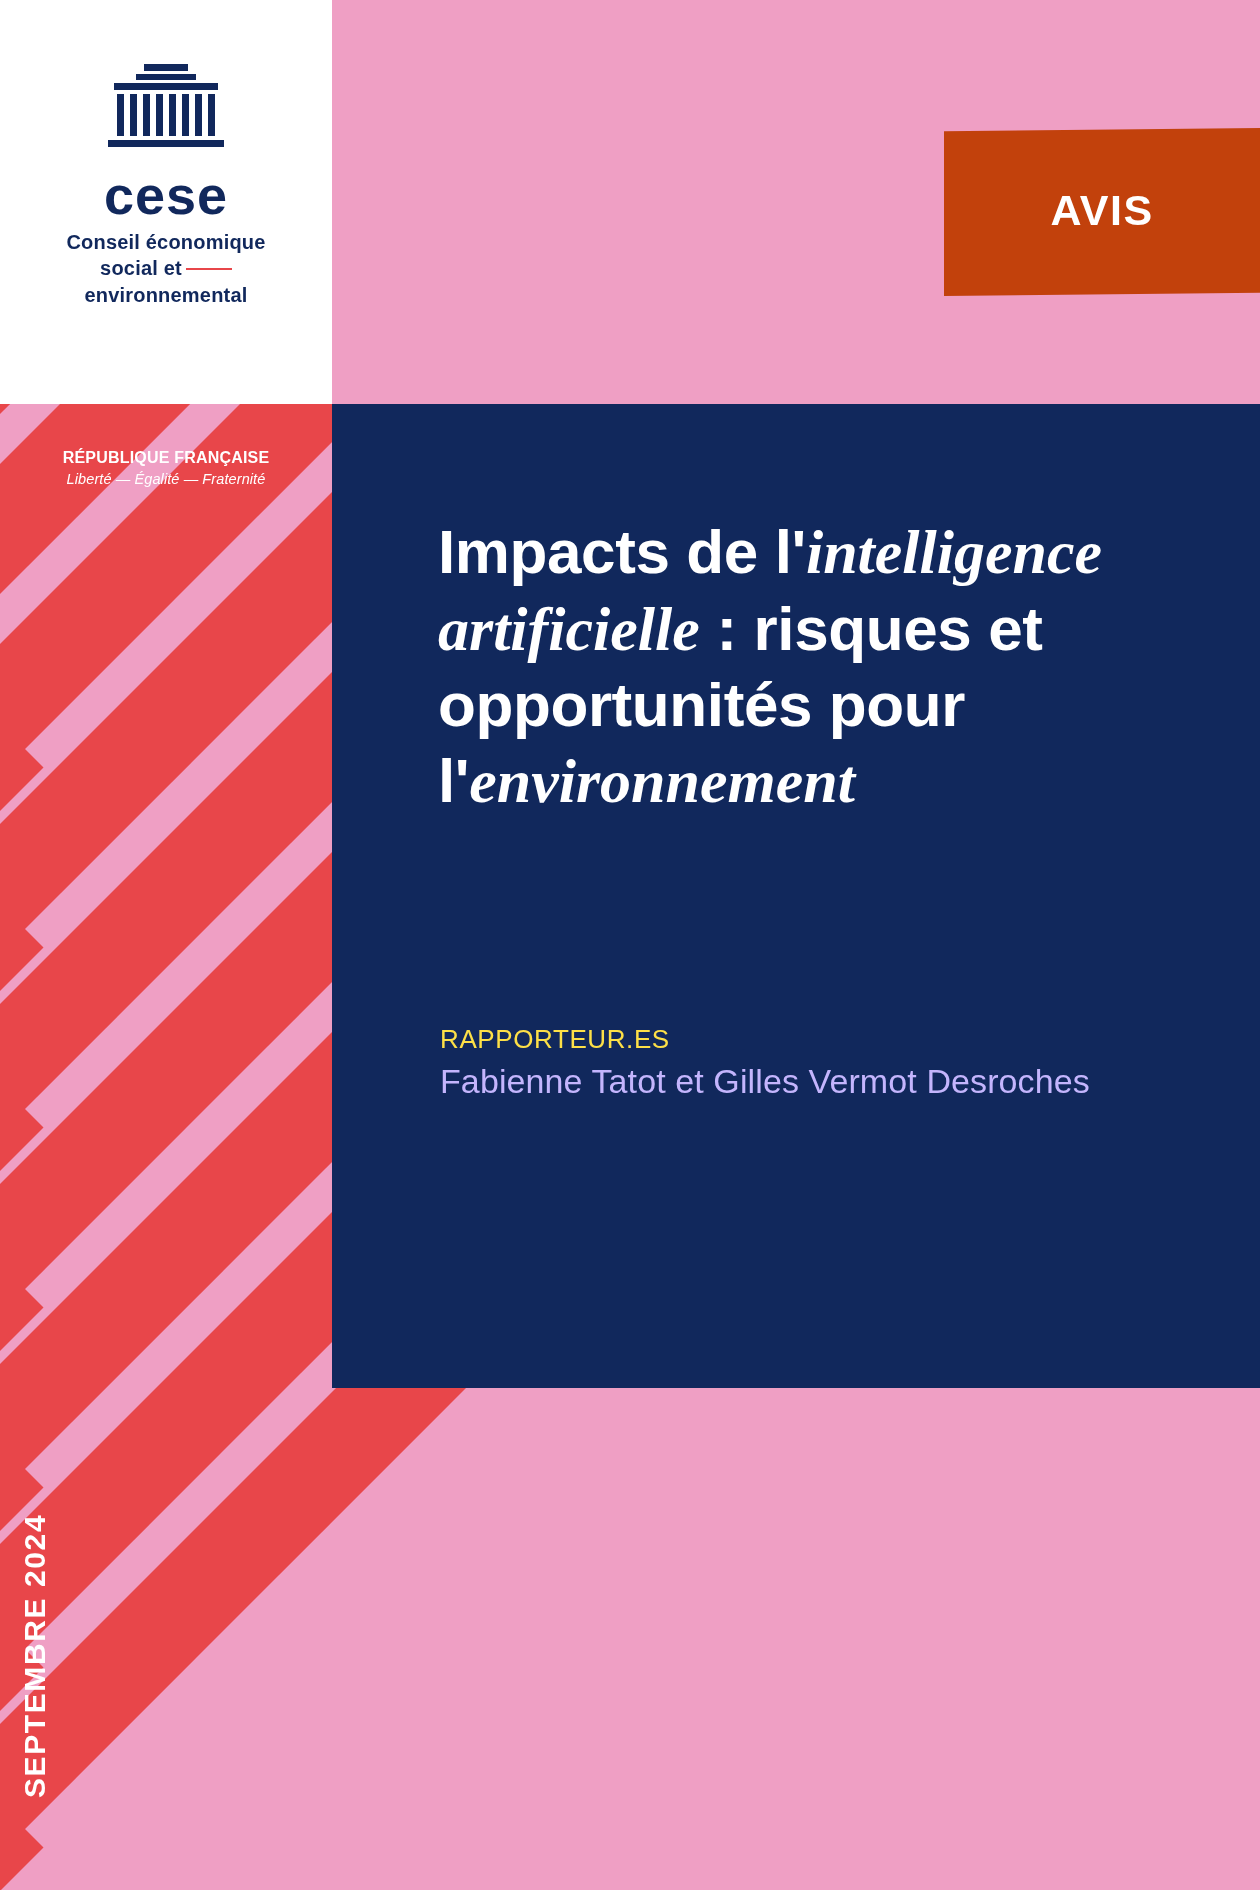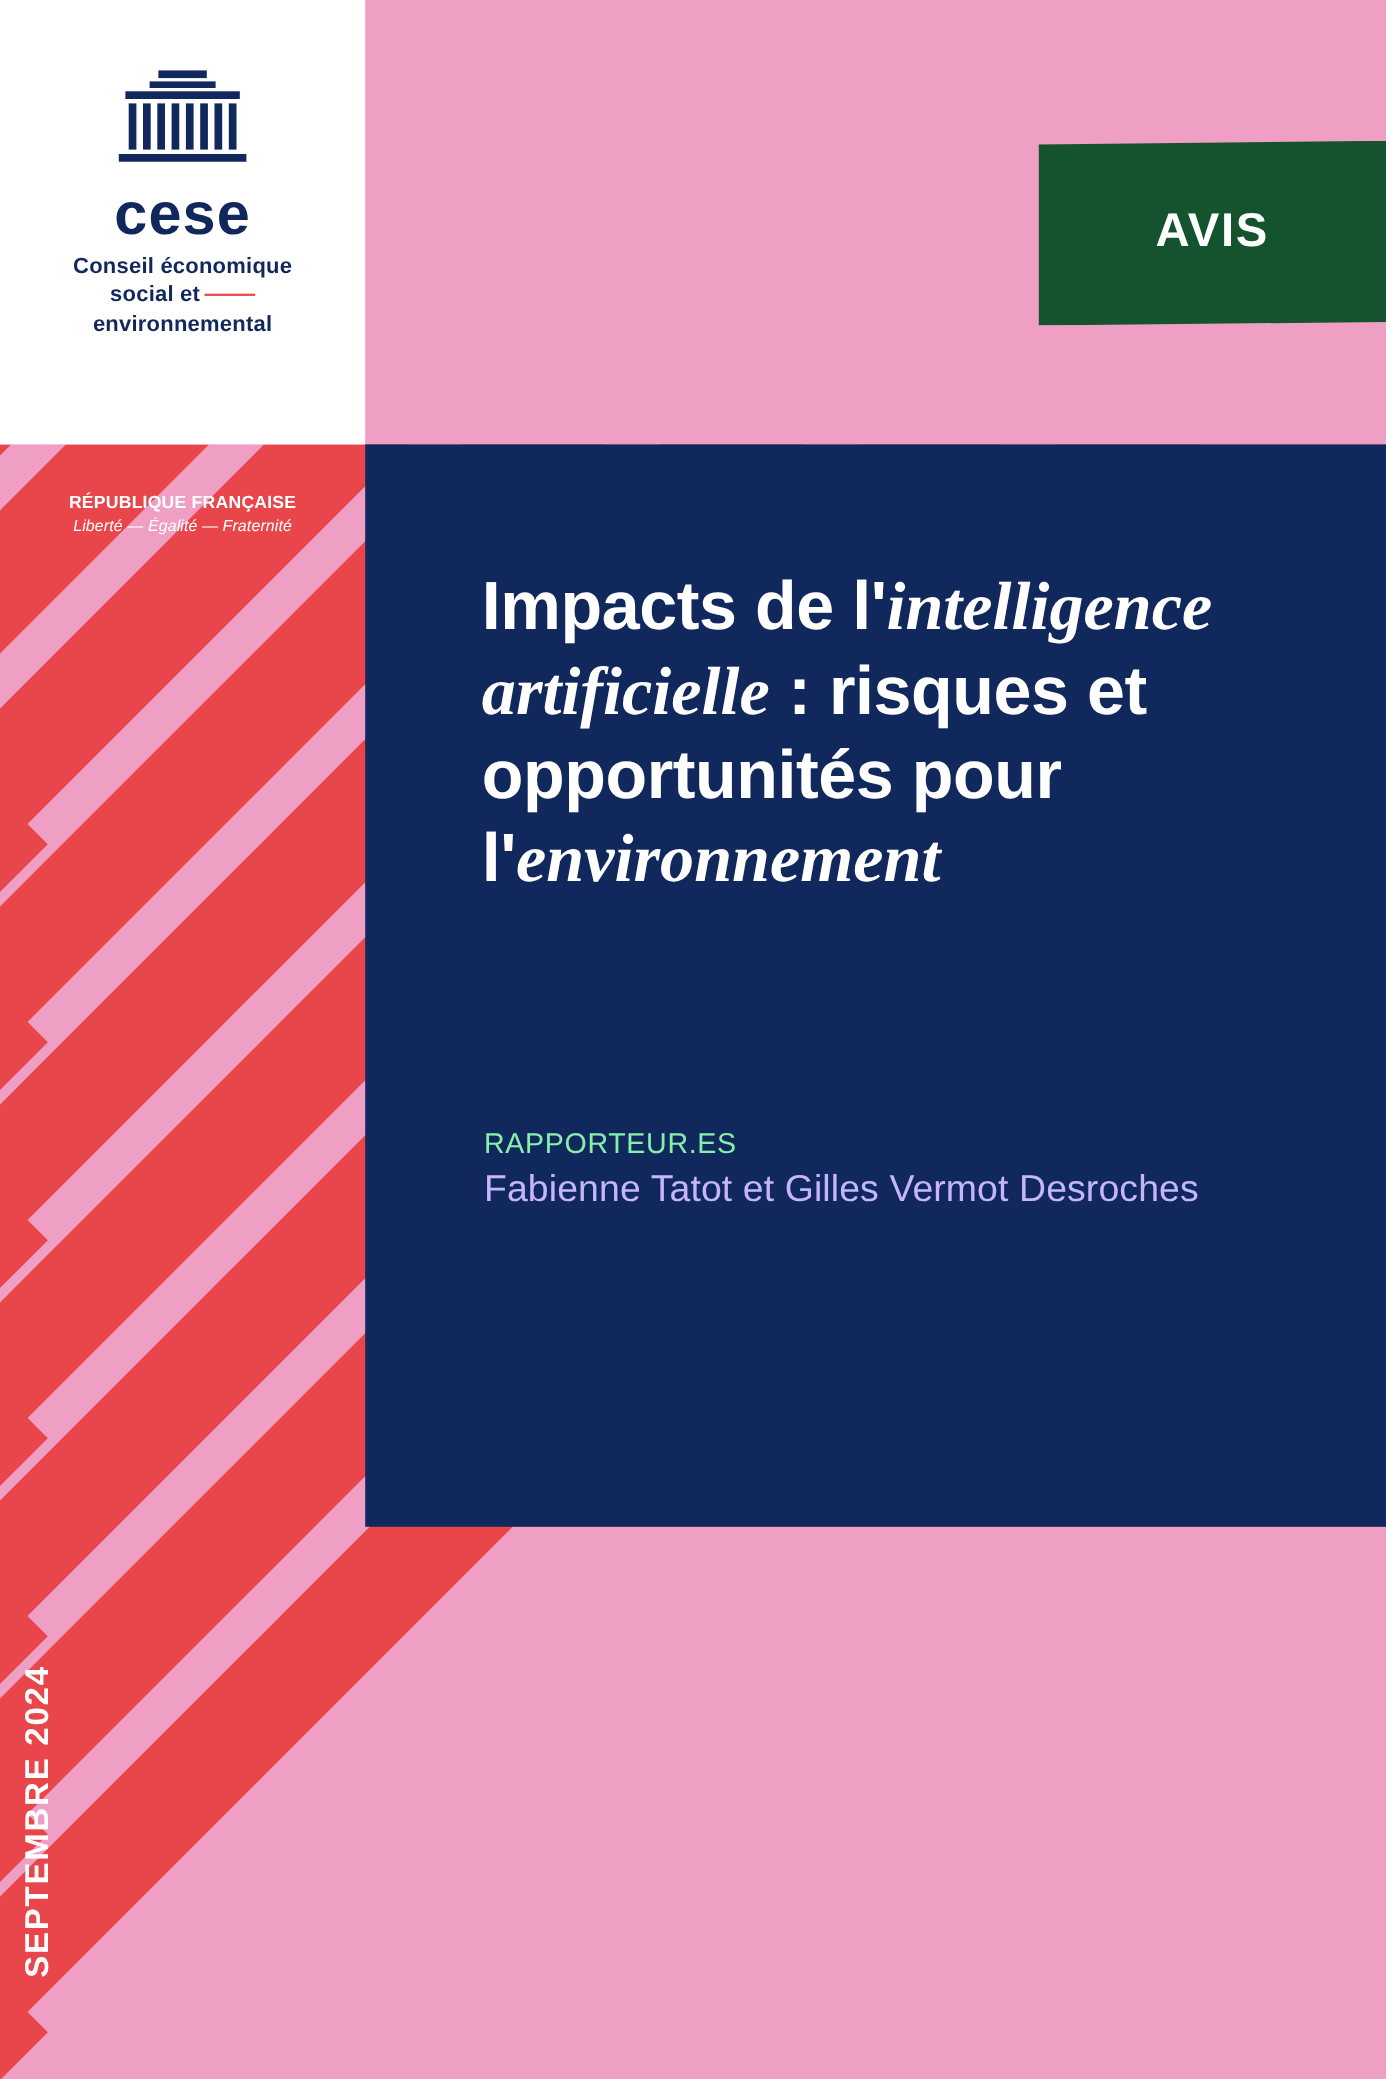--- a/index.html
+++ b/index.html
@@ -103,21 +103,21 @@
     font-style: italic;
   }
 
   
   .avis-badge {
     position: absolute;
     left: 944px;
     top: 128px;
     width: 316px;
     height: 168px;
-    background: #14532d;
+    background: #c2410c;
     clip-path: polygon(0 2%, 100% 0, 100% 98%, 0 100%);
   }
   .avis-badge span {
     position: absolute;
     left: 0;
     right: 0;
     top: 58px;
     text-align: center;
     color: #ffffff;
     font-size: 43px;
@@ -148,21 +148,21 @@
   .title .it {
     font-family: "Liberation Serif", serif;
     font-style: italic;
     font-weight: 700;
     letter-spacing: 0;
   }
   .rapporteur-label {
     position: absolute;
     left: 108px;
     top: 620px;
-    color: #86efac;
+    color: #fde047;
     font-size: 26px;
     font-weight: 400;
     letter-spacing: .6px;
   }
   .rapporteur-names {
     position: absolute;
     left: 108px;
     top: 658px;
     color: #c4b5fd;
     font-size: 34px;

